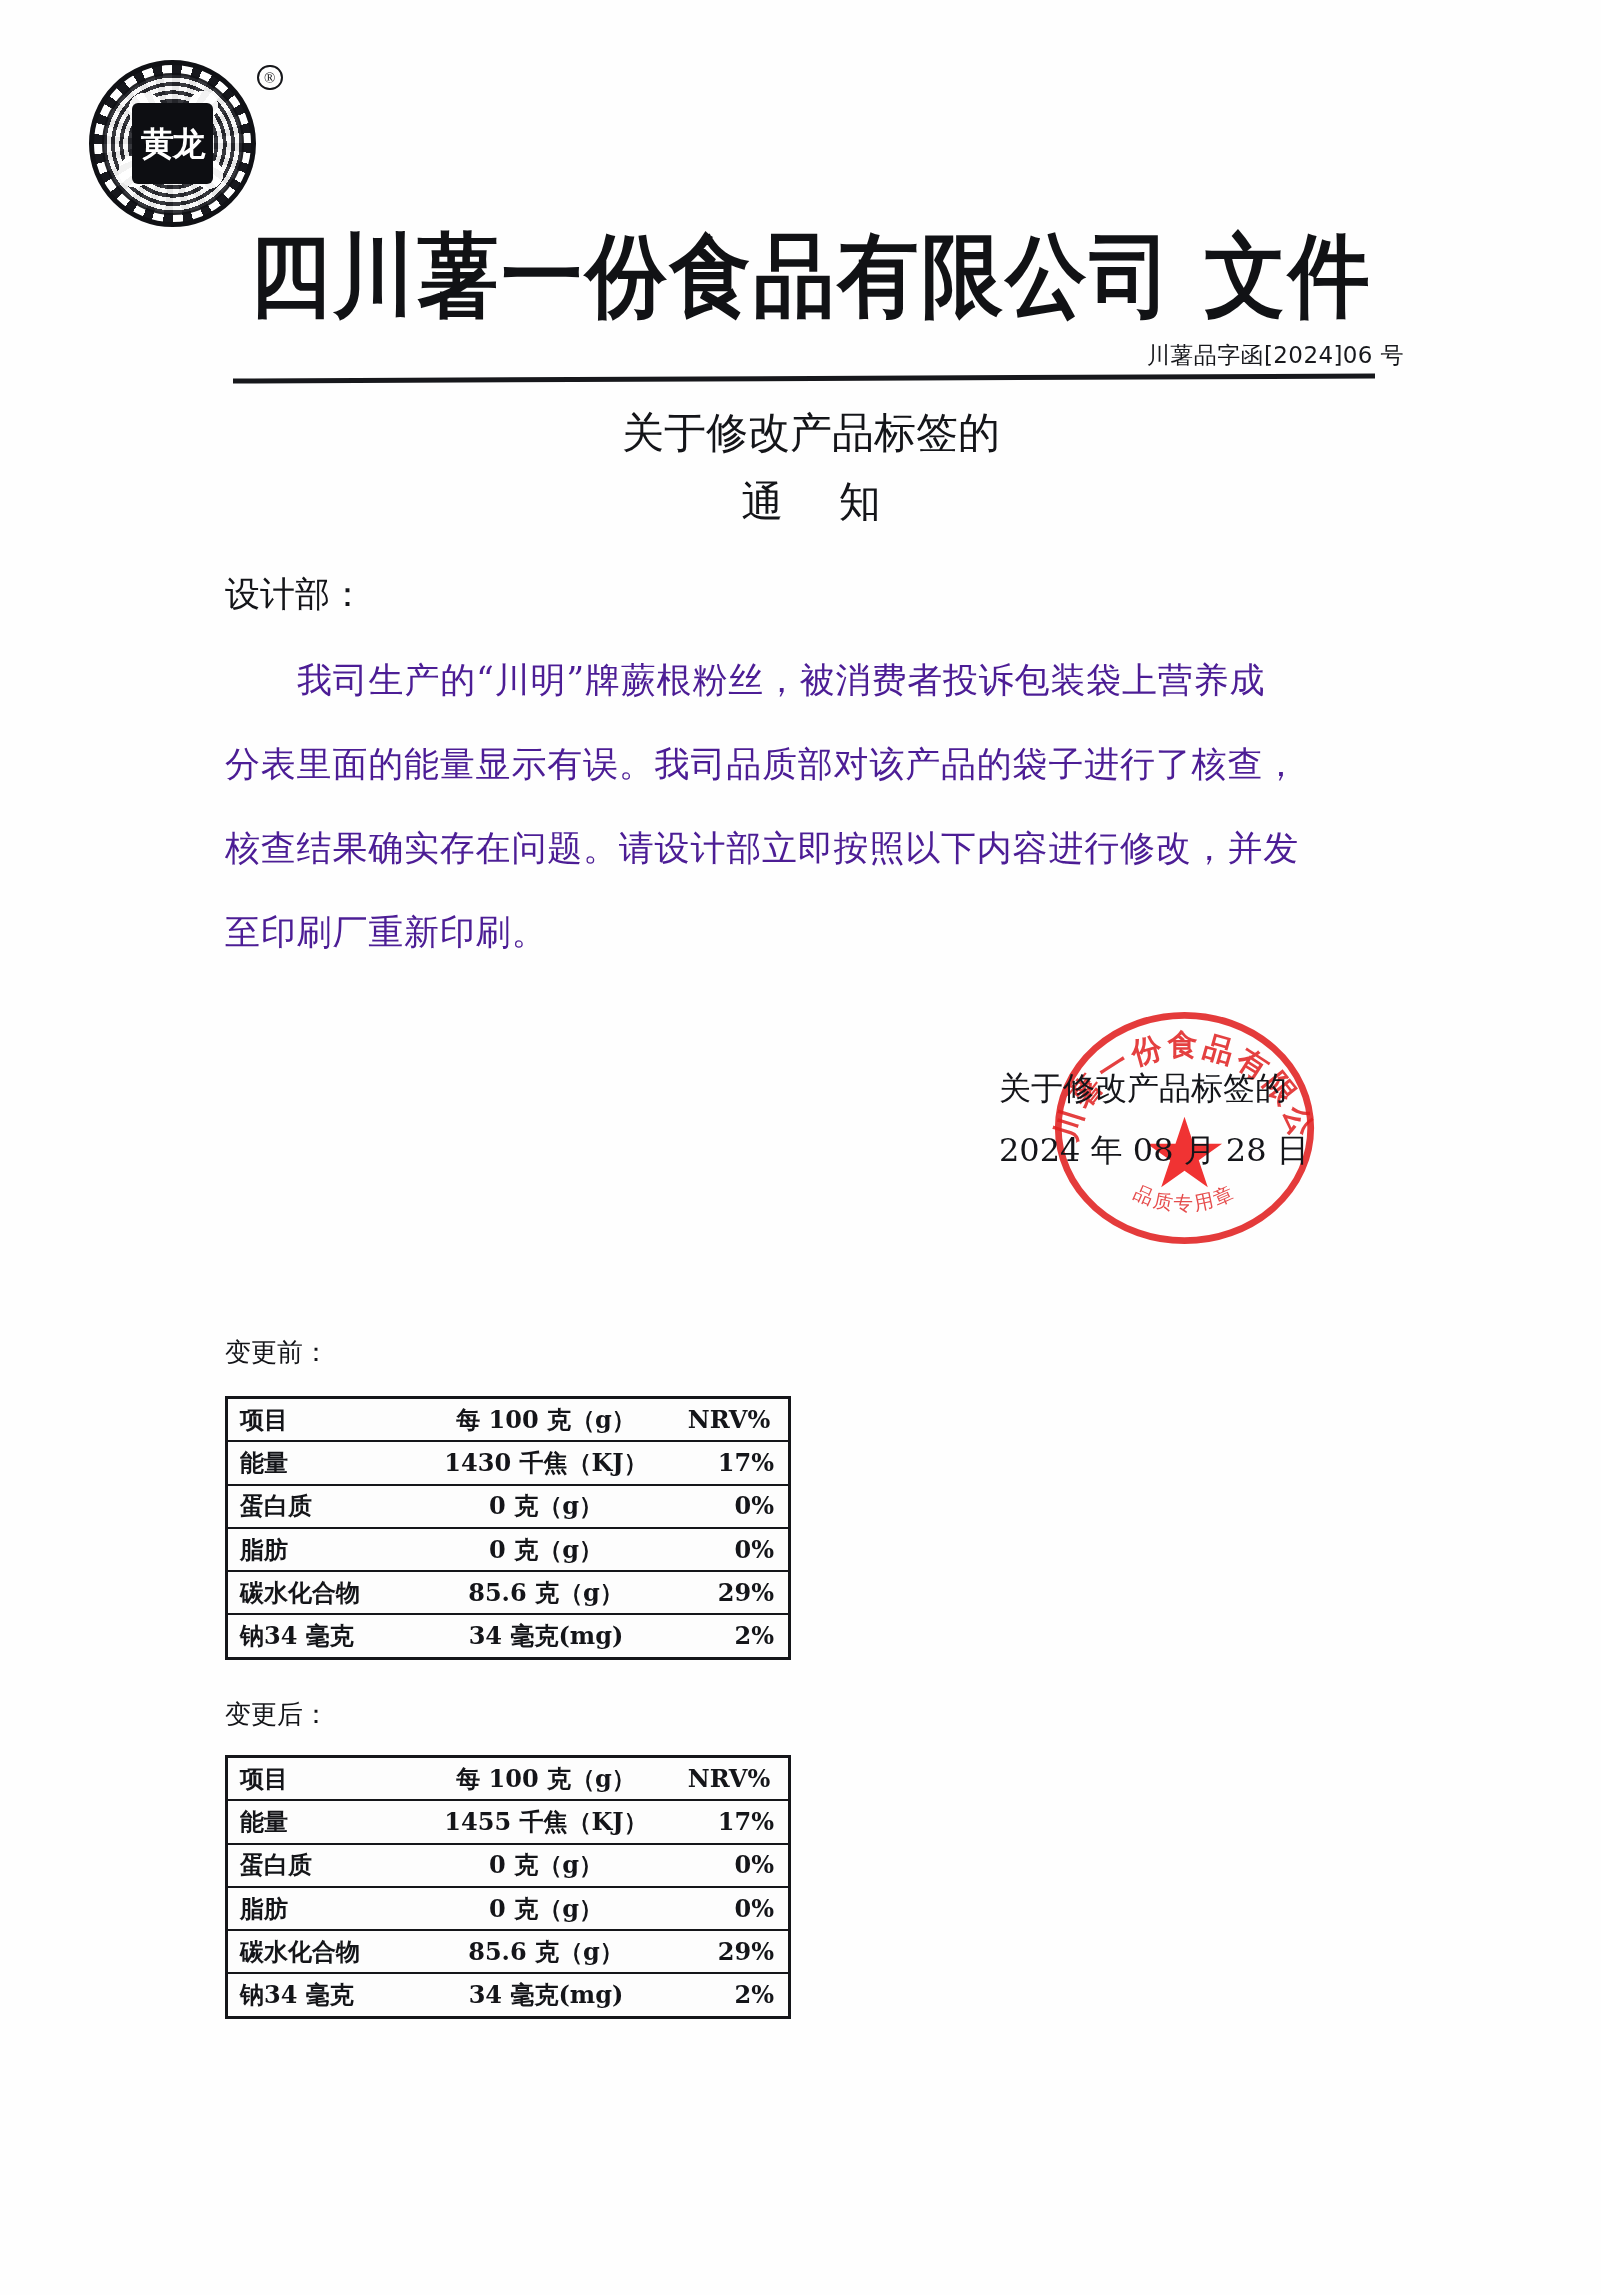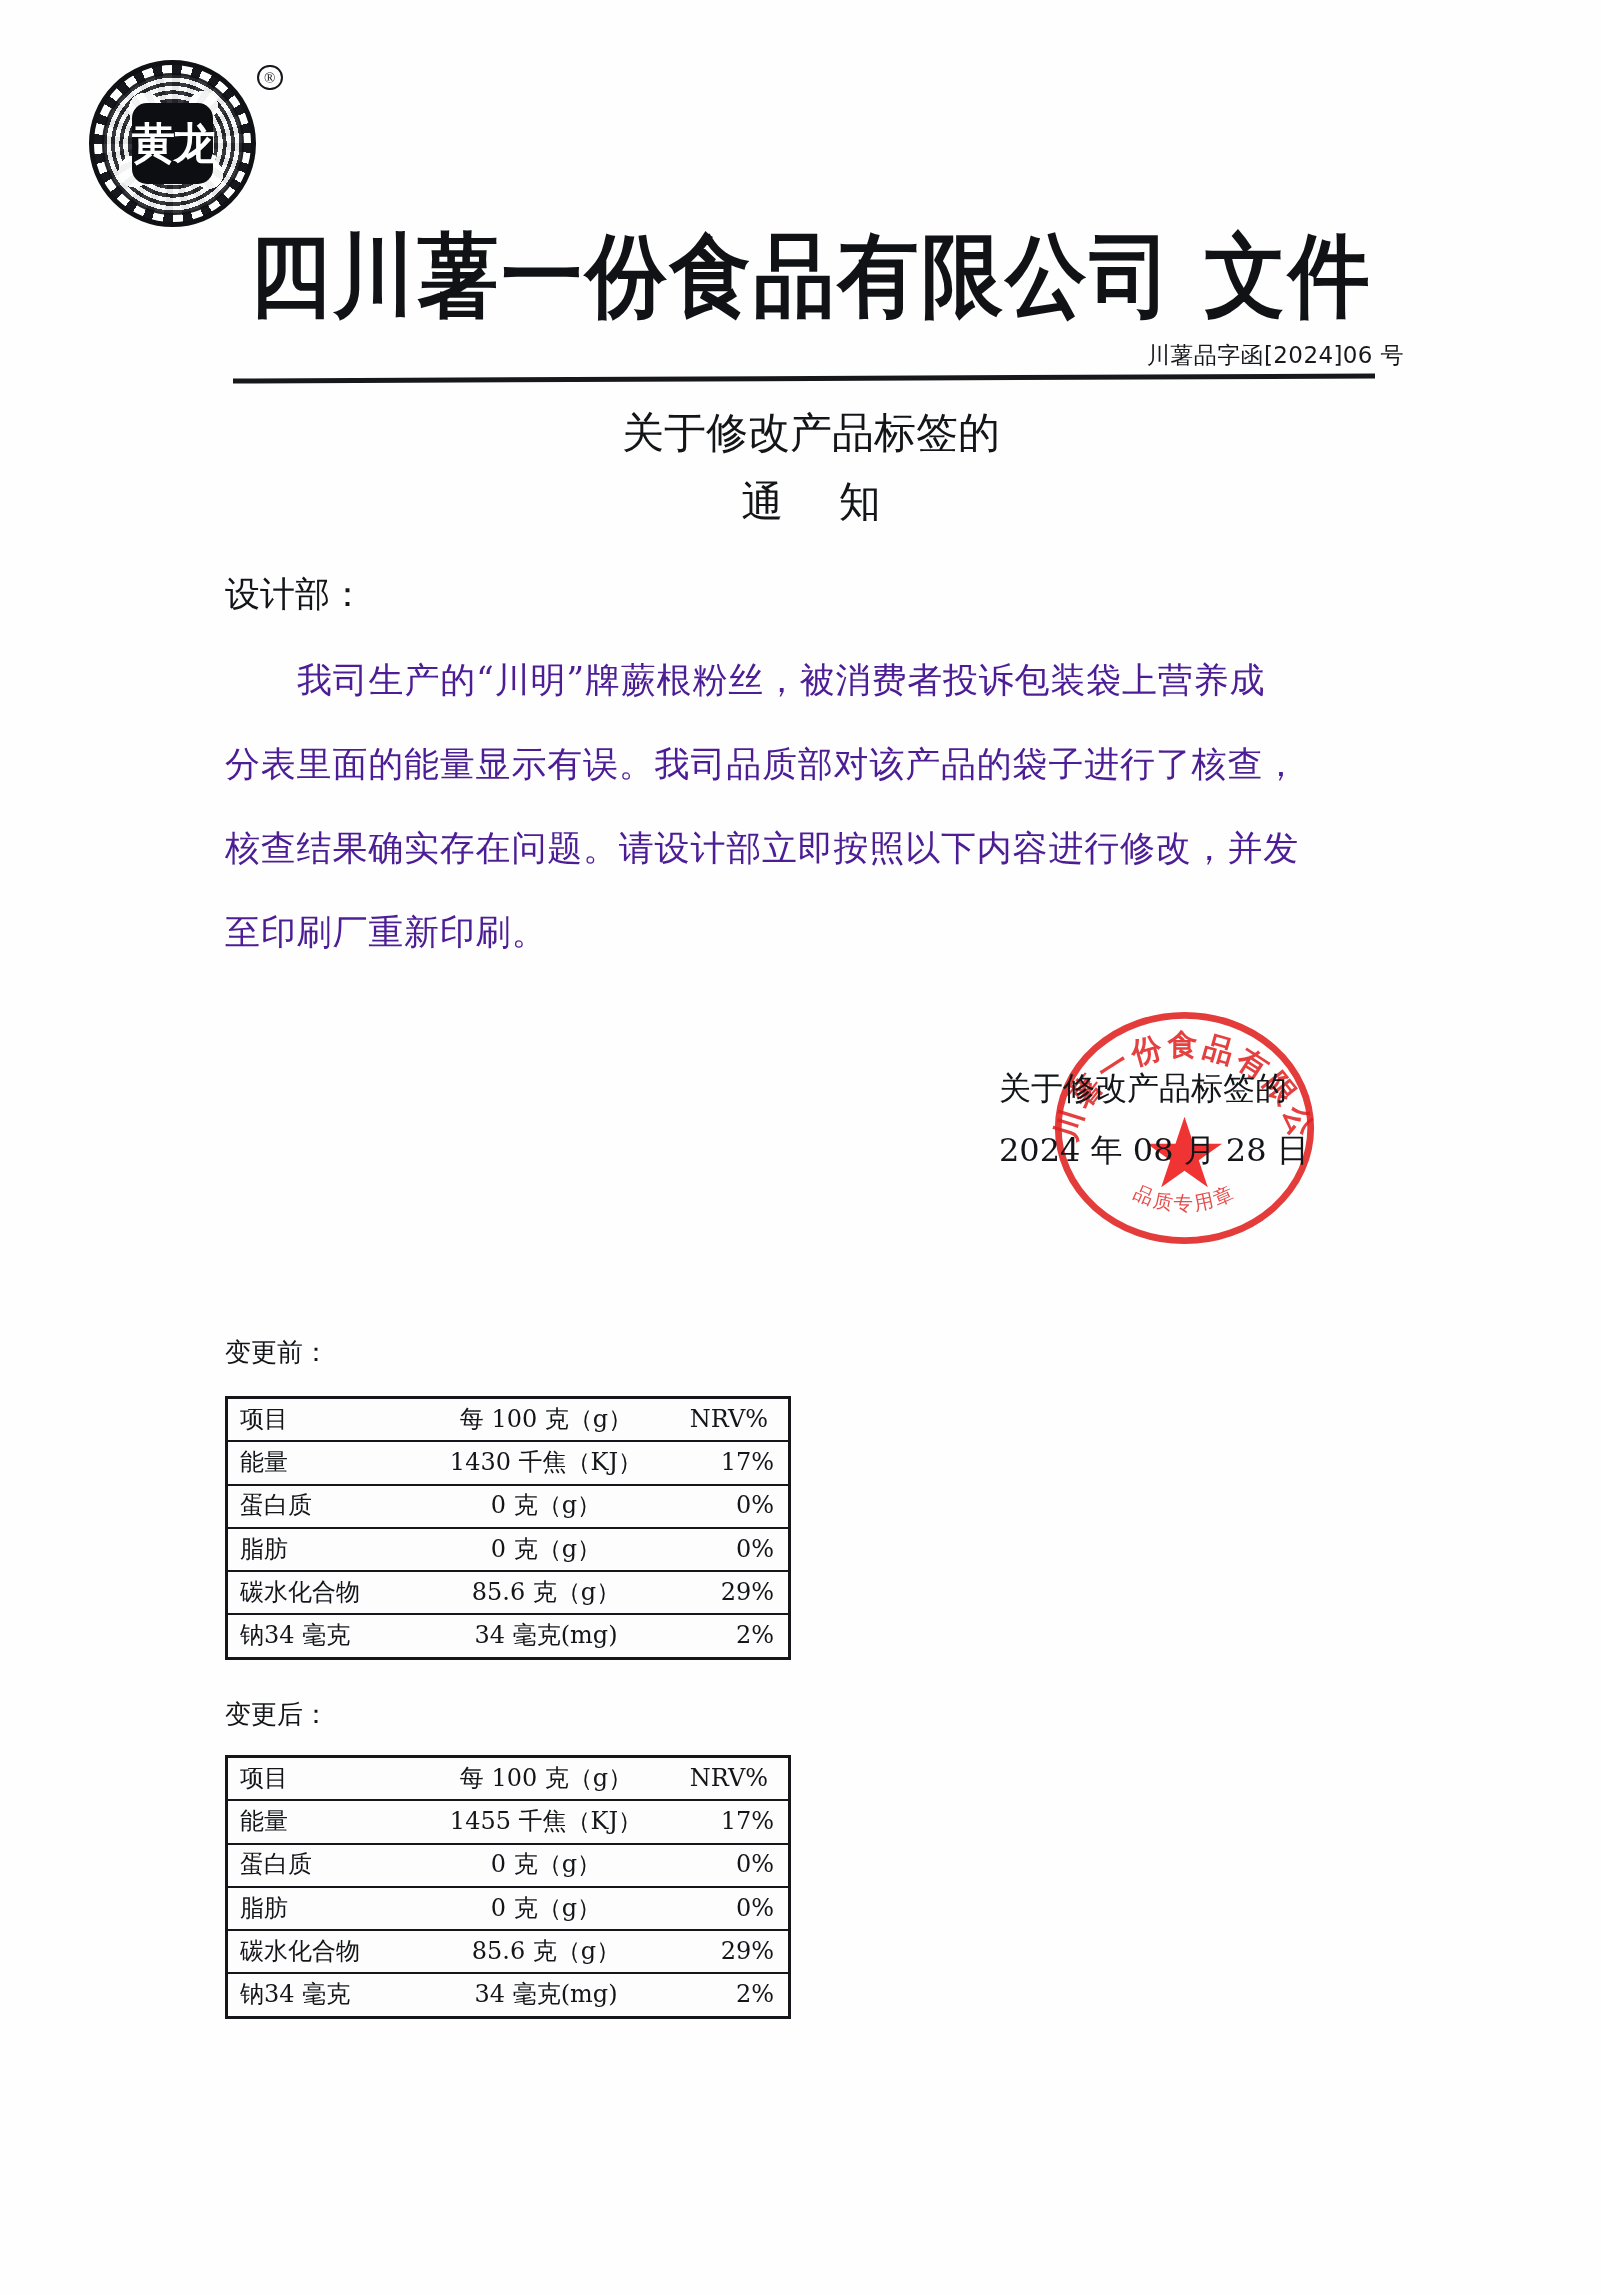--- a/index.html
+++ b/index.html
@@ -63,24 +63,24 @@
       repeating-radial-gradient(circle at 50% 50%,
         #2a2b30 0 3.8px, #f3f3f3 3.8px 8.3px);
     opacity: .92;
   }
   .logo-center {
     position: relative;
     z-index: 3;
     width: 81px;
     height: 81px;
     background: #121317;
-    border-radius: 15px;
+    border-radius: 6px;
     color: #ffffff;
     font-family: "DejaVu Serif", "Liberation Serif", serif;
-    font-size: 43px;
+    font-size: 33px;
     line-height: 81px;
     letter-spacing: -1.5px;
     text-align: center;
     font-weight: 700;
     white-space: nowrap;
   }
   .logo-tm {
     position: absolute;
     left: 168px;
     top: 10.5px;
@@ -265,20 +265,21 @@
   table.nutri td {
     border-top: 2.3px solid #15161a;
     border-bottom: 2.3px solid #15161a;
     font-family: "DejaVu Serif", "Liberation Serif", serif;
     font-size: 24px;
     line-height: 27px;
     color: #141519;
     padding: 6.8px 4.5px 7.5px 4.5px;
     height: 27px;
     white-space: nowrap;
+    font-weight: bold;
   }
   table.nutri tr:first-child td { border-top: none; }
   table.nutri tr:last-child td { border-bottom: none; }
   table.nutri .c-item  { width: 177px; text-align: left;  padding-left: 12px; }
   table.nutri .c-value { width: 240px; text-align: center; }
   table.nutri .c-nrv   { width: 108px; text-align: right;  padding-right: 13.5px; }
   table.nutri .hdr .c-nrv { text-align: center; padding-right: 4.5px; }
 </style>
 </head>
 <body>

